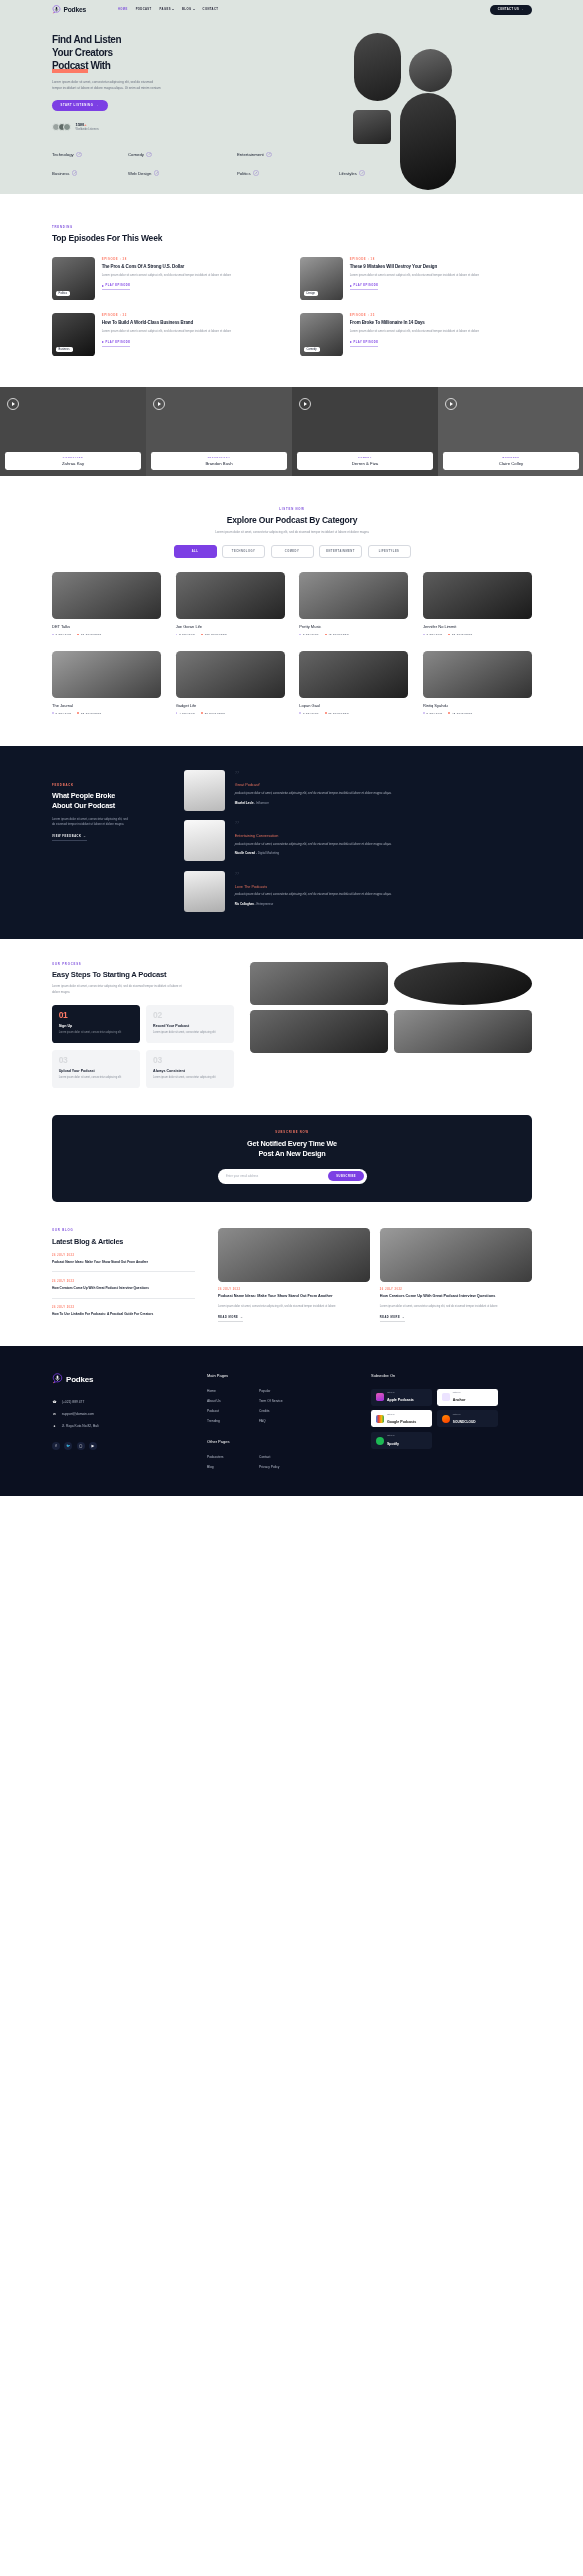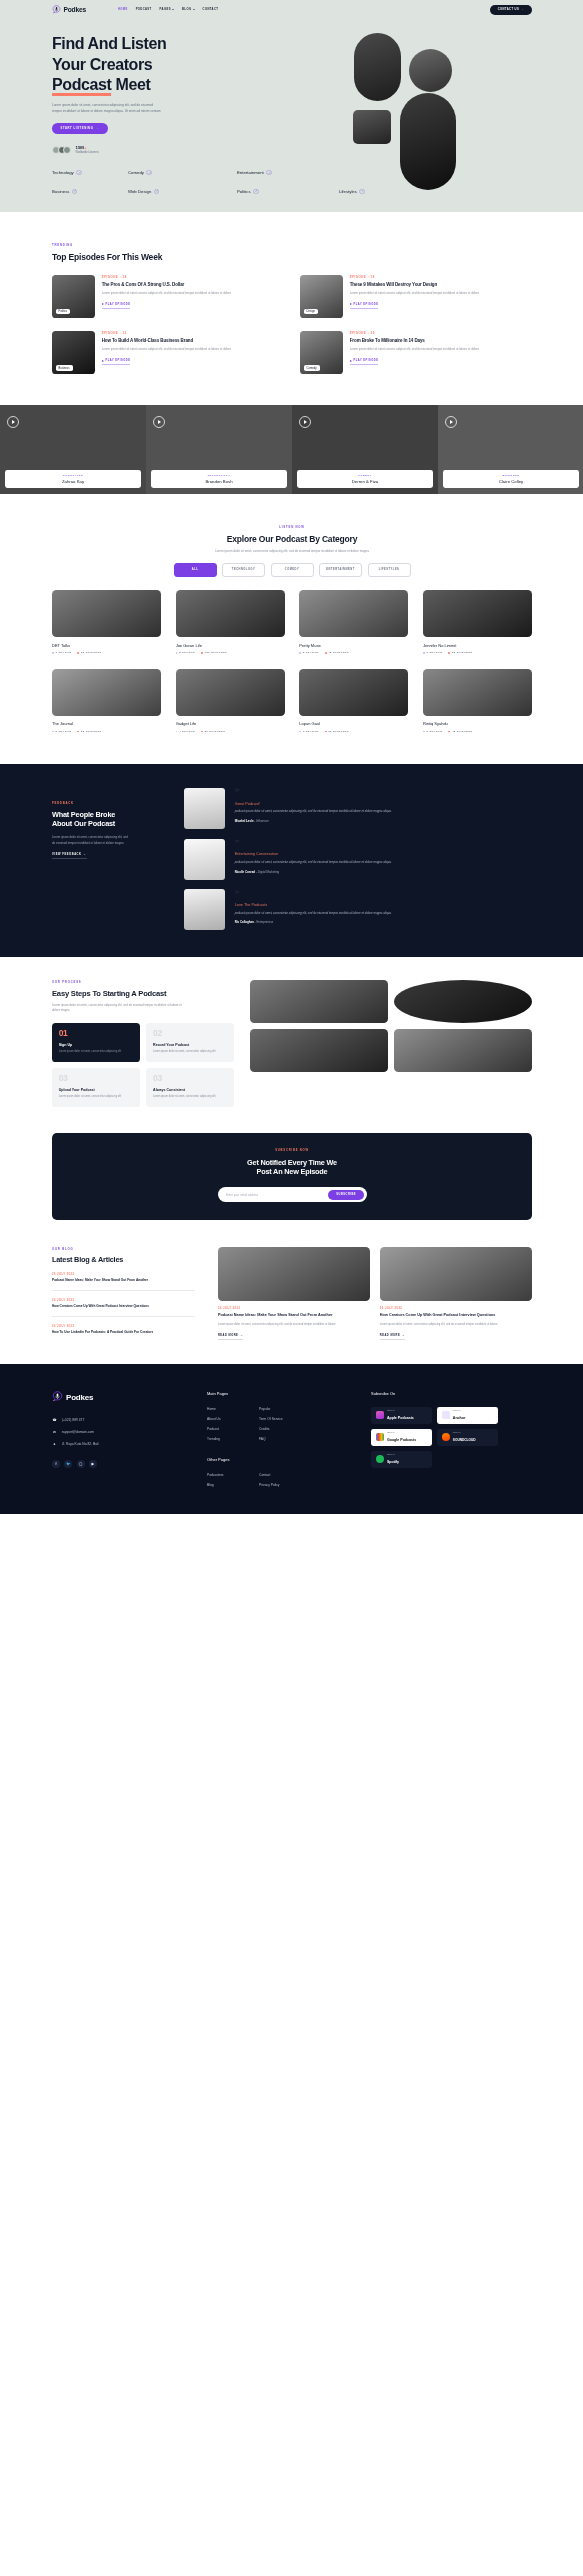--- a/index.html
+++ b/index.html
@@ -19,21 +19,21 @@
   .logo-mark svg { display:block; }
   .brand-name { font-size:6.7px; font-weight:700; letter-spacing:-0.2px; color:#111827; }
   .nav-links { display:flex; align-items:center; gap:8px; margin-left:32px; }
   .nav-link { font-size:2.7px; font-weight:700; letter-spacing:0.4px; color:#1b1b2f; text-transform:uppercase; display:flex; align-items:center; gap:1.2px; cursor:pointer; }
   .nav-link.active { color:#7c4ddb; }
   .caret { width:0;height:0;border-left:1.2px solid transparent;border-right:1.2px solid transparent;border-top:1.5px solid currentColor; display:inline-block; }
   .nav-cta { margin-left:auto; background:#101726; color:#fff; border-radius:12px; padding:3.6px 8px; font-size:2.7px; font-weight:700; letter-spacing:0.4px; text-transform:uppercase; display:flex; align-items:center; gap:1.8px; cursor:pointer; border:none; }
 
   .hero-body { display:flex; padding:0 52px; position:relative; min-height:116px; }
   .hero-left { width:201px; padding-top:14.6px; z-index:3; }
-  .hero-h1 { font-size:16px; line-height:1.28; font-weight:700; letter-spacing:-0.4px; color:#131a2b; }
+  .hero-h1 { font-size:10px; line-height:1.28; font-weight:700; letter-spacing:-0.4px; color:#131a2b; }
   .hl { position:relative; display:inline-block; z-index:1; }
   .hl:after { content:""; position:absolute; left:0; right:0; bottom:-0.6px; height:3.6px; background:#fd7a66; z-index:-1; }
   .hero-p { margin-top:6.7px; font-size:3.2px; line-height:1.95; color:#6b7280; max-width:109px; }
   .btn-primary { margin-top:8px; display:inline-flex; align-items:center; gap:2.4px; background:#7c3fe4; color:#fff; border:none; border-radius:12px; padding:4.3px 8.5px; font-size:2.7px; font-weight:700; letter-spacing:0.6px; text-transform:uppercase; cursor:pointer; }
   .hero-stats { margin-top:11px; display:flex; align-items:center; gap:4.3px; }
   .avatars { display:flex; }
   .avatars .av { width:8px;height:8px;border-radius:50%;border:0.7px solid #dde4e0; margin-left:-2.4px; background:#9aa3a0; overflow:hidden;}
   .avatars .av:first-child{margin-left:0;}
   .stat-num { font-size:4.3px; font-weight:700; color:#131a2b; }
   .stat-num .plus { color:#fd7a66; }
@@ -226,21 +226,21 @@
         <span>CONTACT US</span>
         <span>→</span>
       </button>
     </nav>
 
     <div class="hero-body">
       <div class="hero-left">
         <h1 class="hero-h1">
           <span>Find And Listen</span><br>
           <span>Your Creators</span><br>
-          <span class="hl">Podcast</span><span> Meet</span>
+          <span class="hl">Podcast</span><span> With</span>
         </h1>
         <p class="hero-p">Lorem ipsum dolor sit amet, consectetur adipiscing elit, sed do eiusmod tempor incididunt ut labore et dolore magna aliqua. Ut enim ad minim veniam</p>
         <button class="btn-primary">
           <span>START LISTENING</span>
           <span>→</span>
         </button>
         <div class="hero-stats">
           <div class="avatars">
             <span class="av"></span>
             <span class="av" style="background:#5f6a66"></span>
@@ -623,21 +623,21 @@
       <div class="sp-img" style="background:linear-gradient(150deg,#6a6a6a,#1f1f1f)"></div>
       <div class="sp-img" style="background:linear-gradient(150deg,#8f8f8f,#333)"></div>
     </div>
   </section>
 
   <section class="news-outer">
     <div class="news">
       <div class="news-eye">SUBSCRIBE NOW</div>
       <div class="news-title">
         <span>Get Notified Every Time We</span><br>
-        <span>Post An New Episode</span>
+        <span>Post An New Design</span>
       </div>
       <div class="news-form">
         <input type="text" placeholder="Enter your email address" style="">
         <button class="news-btn">SUBSCRIBE</button>
       </div>
     </div>
   </section>
 
   <section class="blog-wrap">
     <div class="blog-left">

